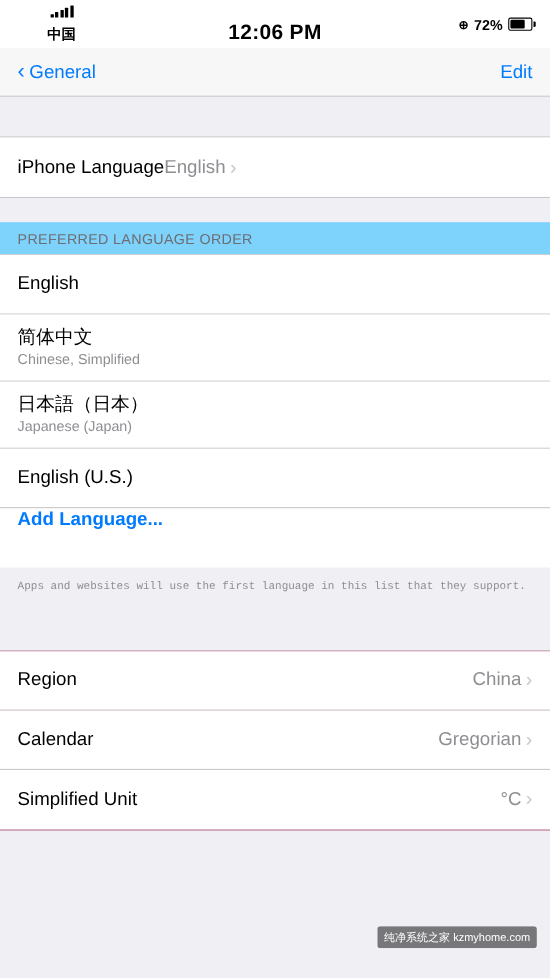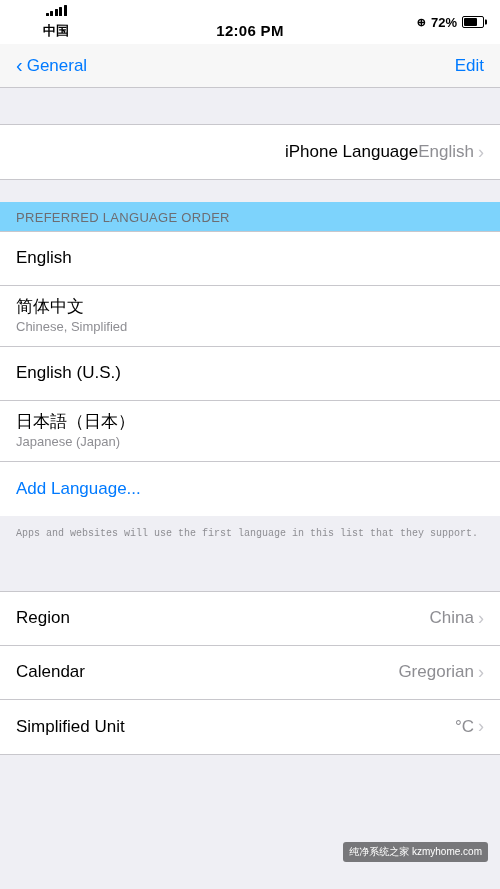--- a/index.html
+++ b/index.html
@@ -33,21 +33,21 @@
       display: flex;
       align-items: center;
       gap: 6px;
       font-size: 13px;
       font-weight: 600;
       min-width: 80px;
       flex-direction: column;
     }
 
     .status-center {
-      font-size: 15px;
+      font-size: 19px;
       font-weight: 600;
       letter-spacing: 0.3px;
       margin-top: 16px;
     }
 
     .status-right {
       display: flex;
       align-items: center;
       gap: 5px;
       font-size: 12px;
@@ -162,21 +162,21 @@
     
     .iphone-language-section {
       background: #fff;
       border-top: 1px solid #c8c7cc;
       border-bottom: 1px solid #c8c7cc;
     }
 
     .iphone-language-row {
       display: flex;
       align-items: center;
-      justify-content: flex-end;
+      justify-content: flex-start;
       padding: 0 16px;
       height: 54px;
       background: #fff;
     }
 
     .row-label {
       font-size: 17px;
       color: #000;
     }
 
@@ -233,25 +233,25 @@
 
     .language-row .lang-secondary {
       font-size: 13px;
       color: #8e8e93;
       line-height: 1.3;
       margin-top: 1px;
     }
 
     .add-language-row {
       display: flex;
-      align-items: center;
       padding: 0 16px;
       height: 54px;
       background: #fff;
       border-bottom: none;
+      font-weight: bold;
     }
 
     .add-language-label {
       font-size: 17px;
       color: #007aff;
     }
 
     
     .footer-text {
       padding: 10px 16px 14px;
@@ -353,26 +353,26 @@
     <div class="language-row">
       <span class="lang-primary">English</span>
     </div>
 
     <div class="language-row">
       <span class="lang-primary">简体中文</span>
       <span class="lang-secondary">Chinese, Simplified</span>
     </div>
 
     <div class="language-row">
-      <span class="lang-primary">English (U.S.)</span>
-    </div>
-
-    <div class="language-row">
       <span class="lang-primary">日本語（日本）</span>
       <span class="lang-secondary">Japanese (Japan)</span>
+    </div>
+
+    <div class="language-row">
+      <span class="lang-primary">English (U.S.)</span>
     </div>
 
     <div class="add-language-row">
       <span class="add-language-label">Add Language...</span>
     </div>
 
   </div>
 
   <div class="footer-text">Apps and websites will use the first language in this list that they support.</div>
 

